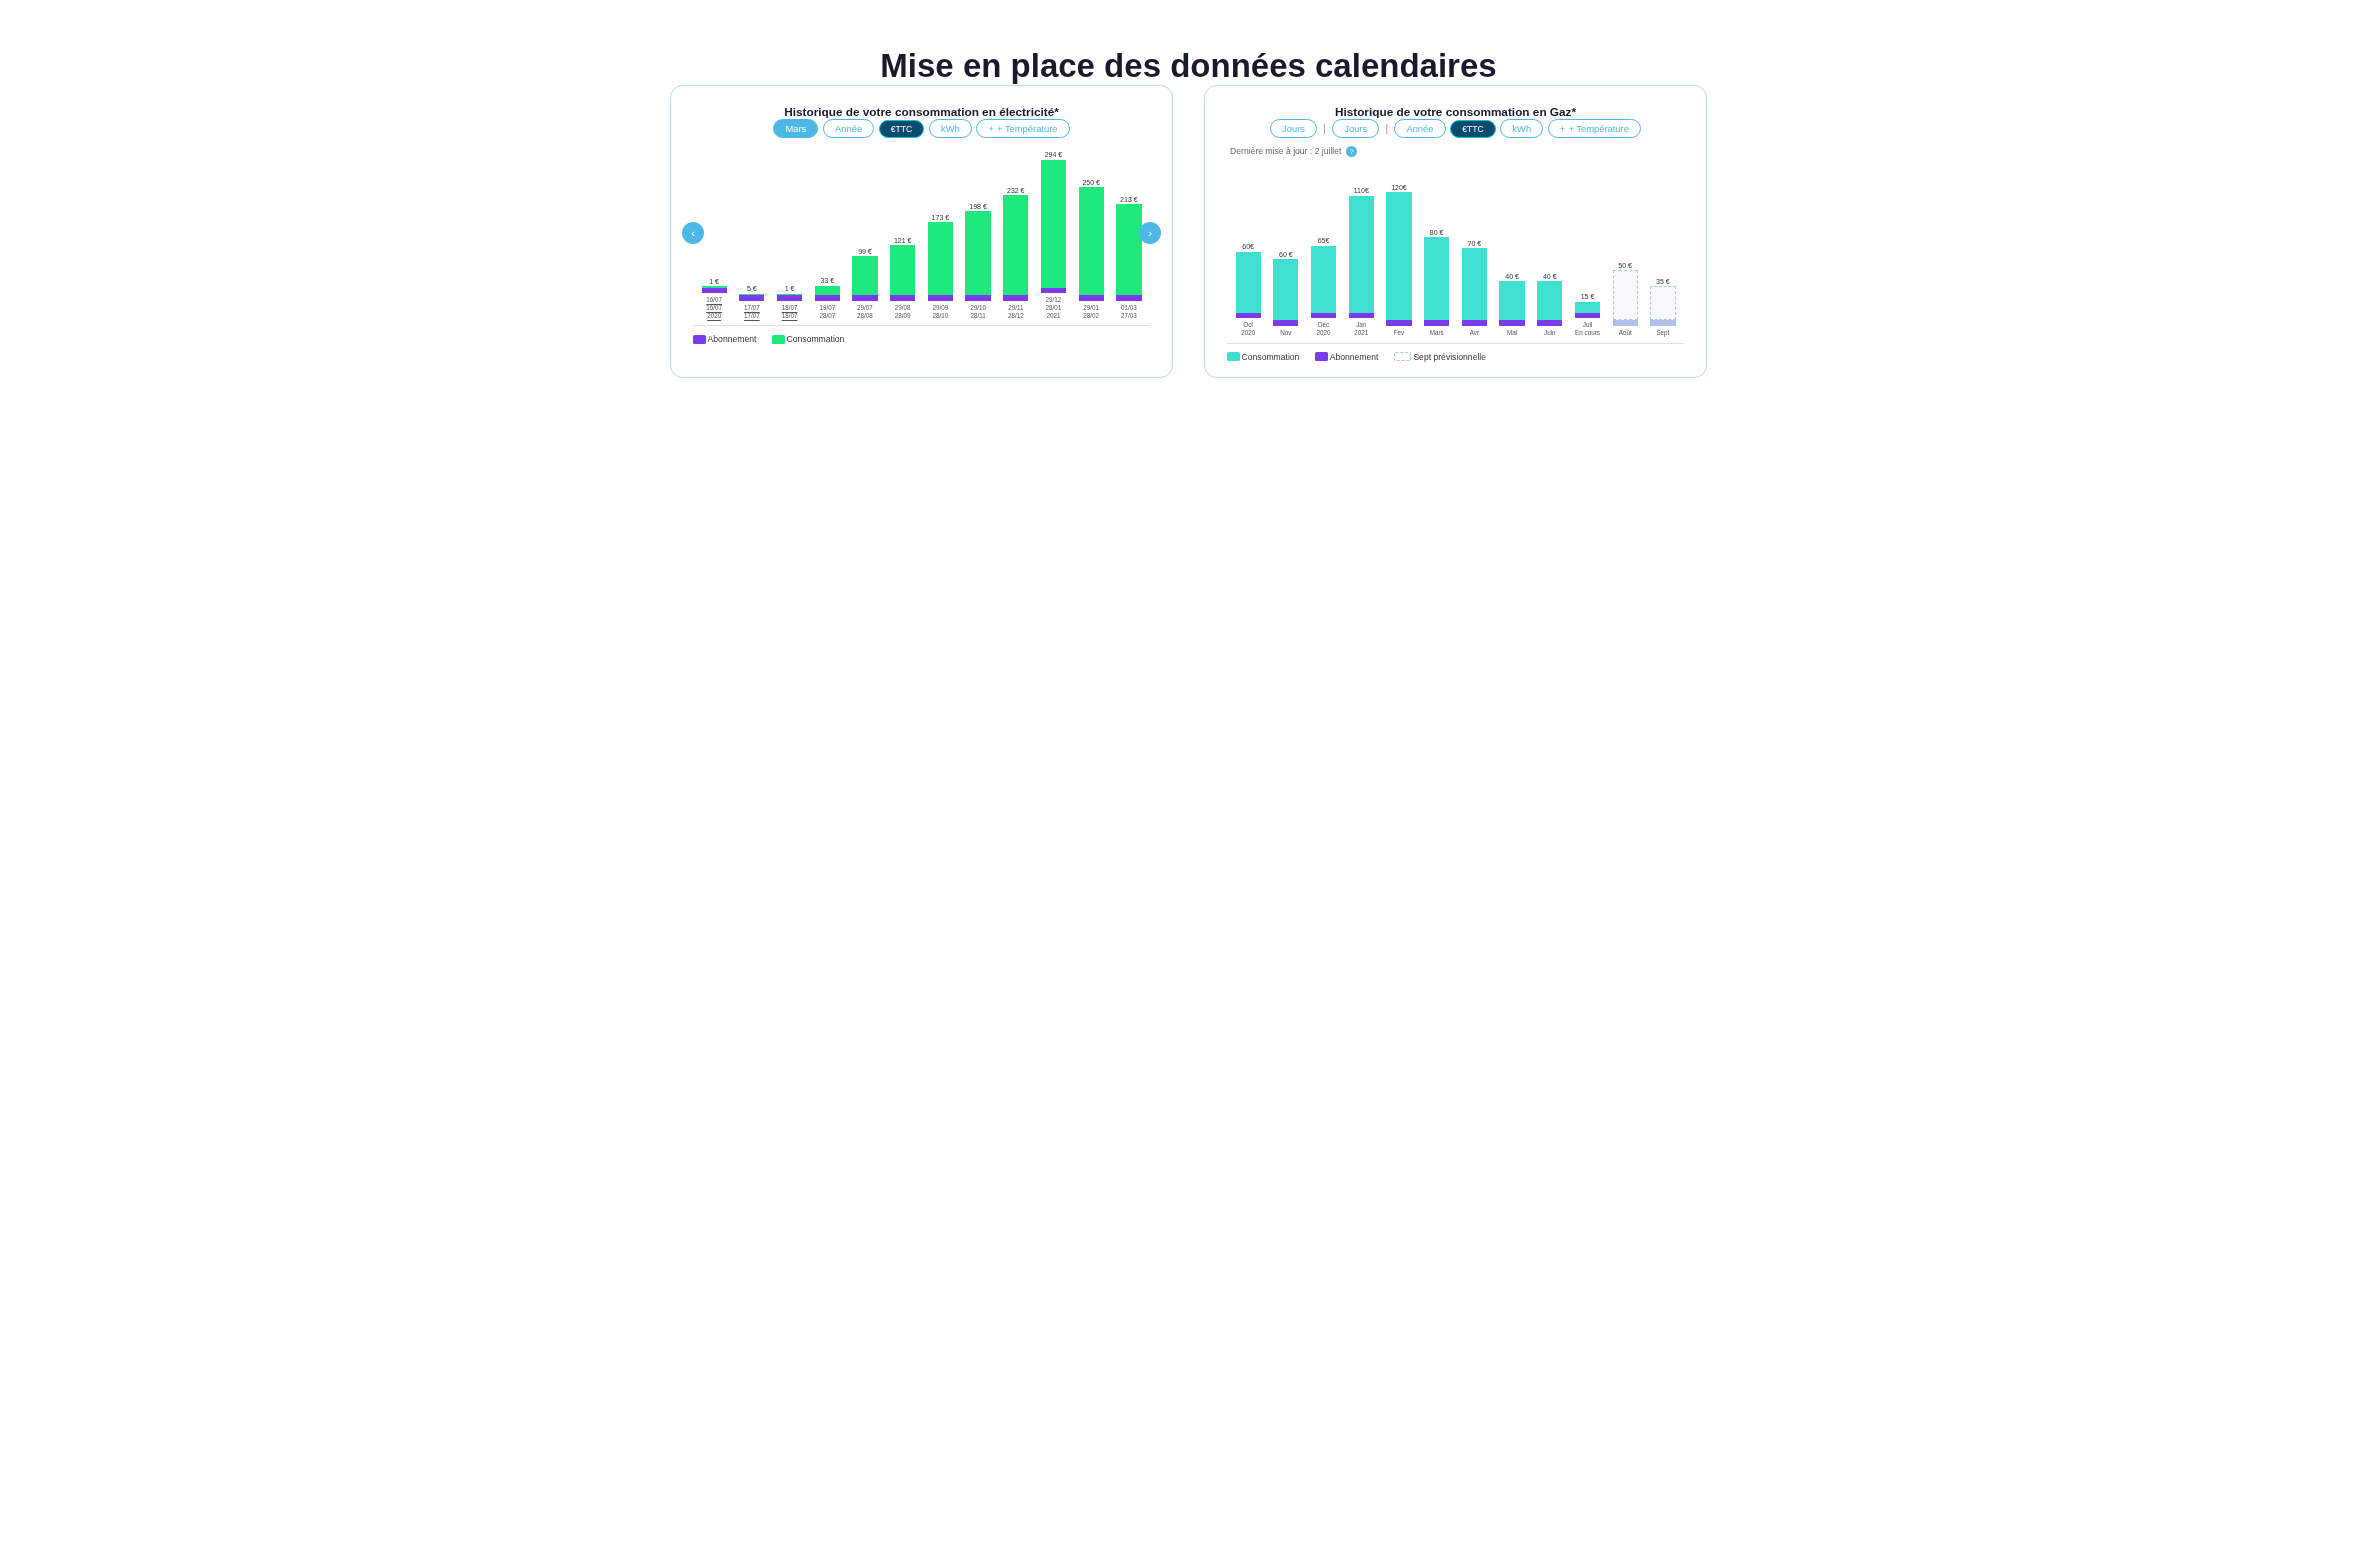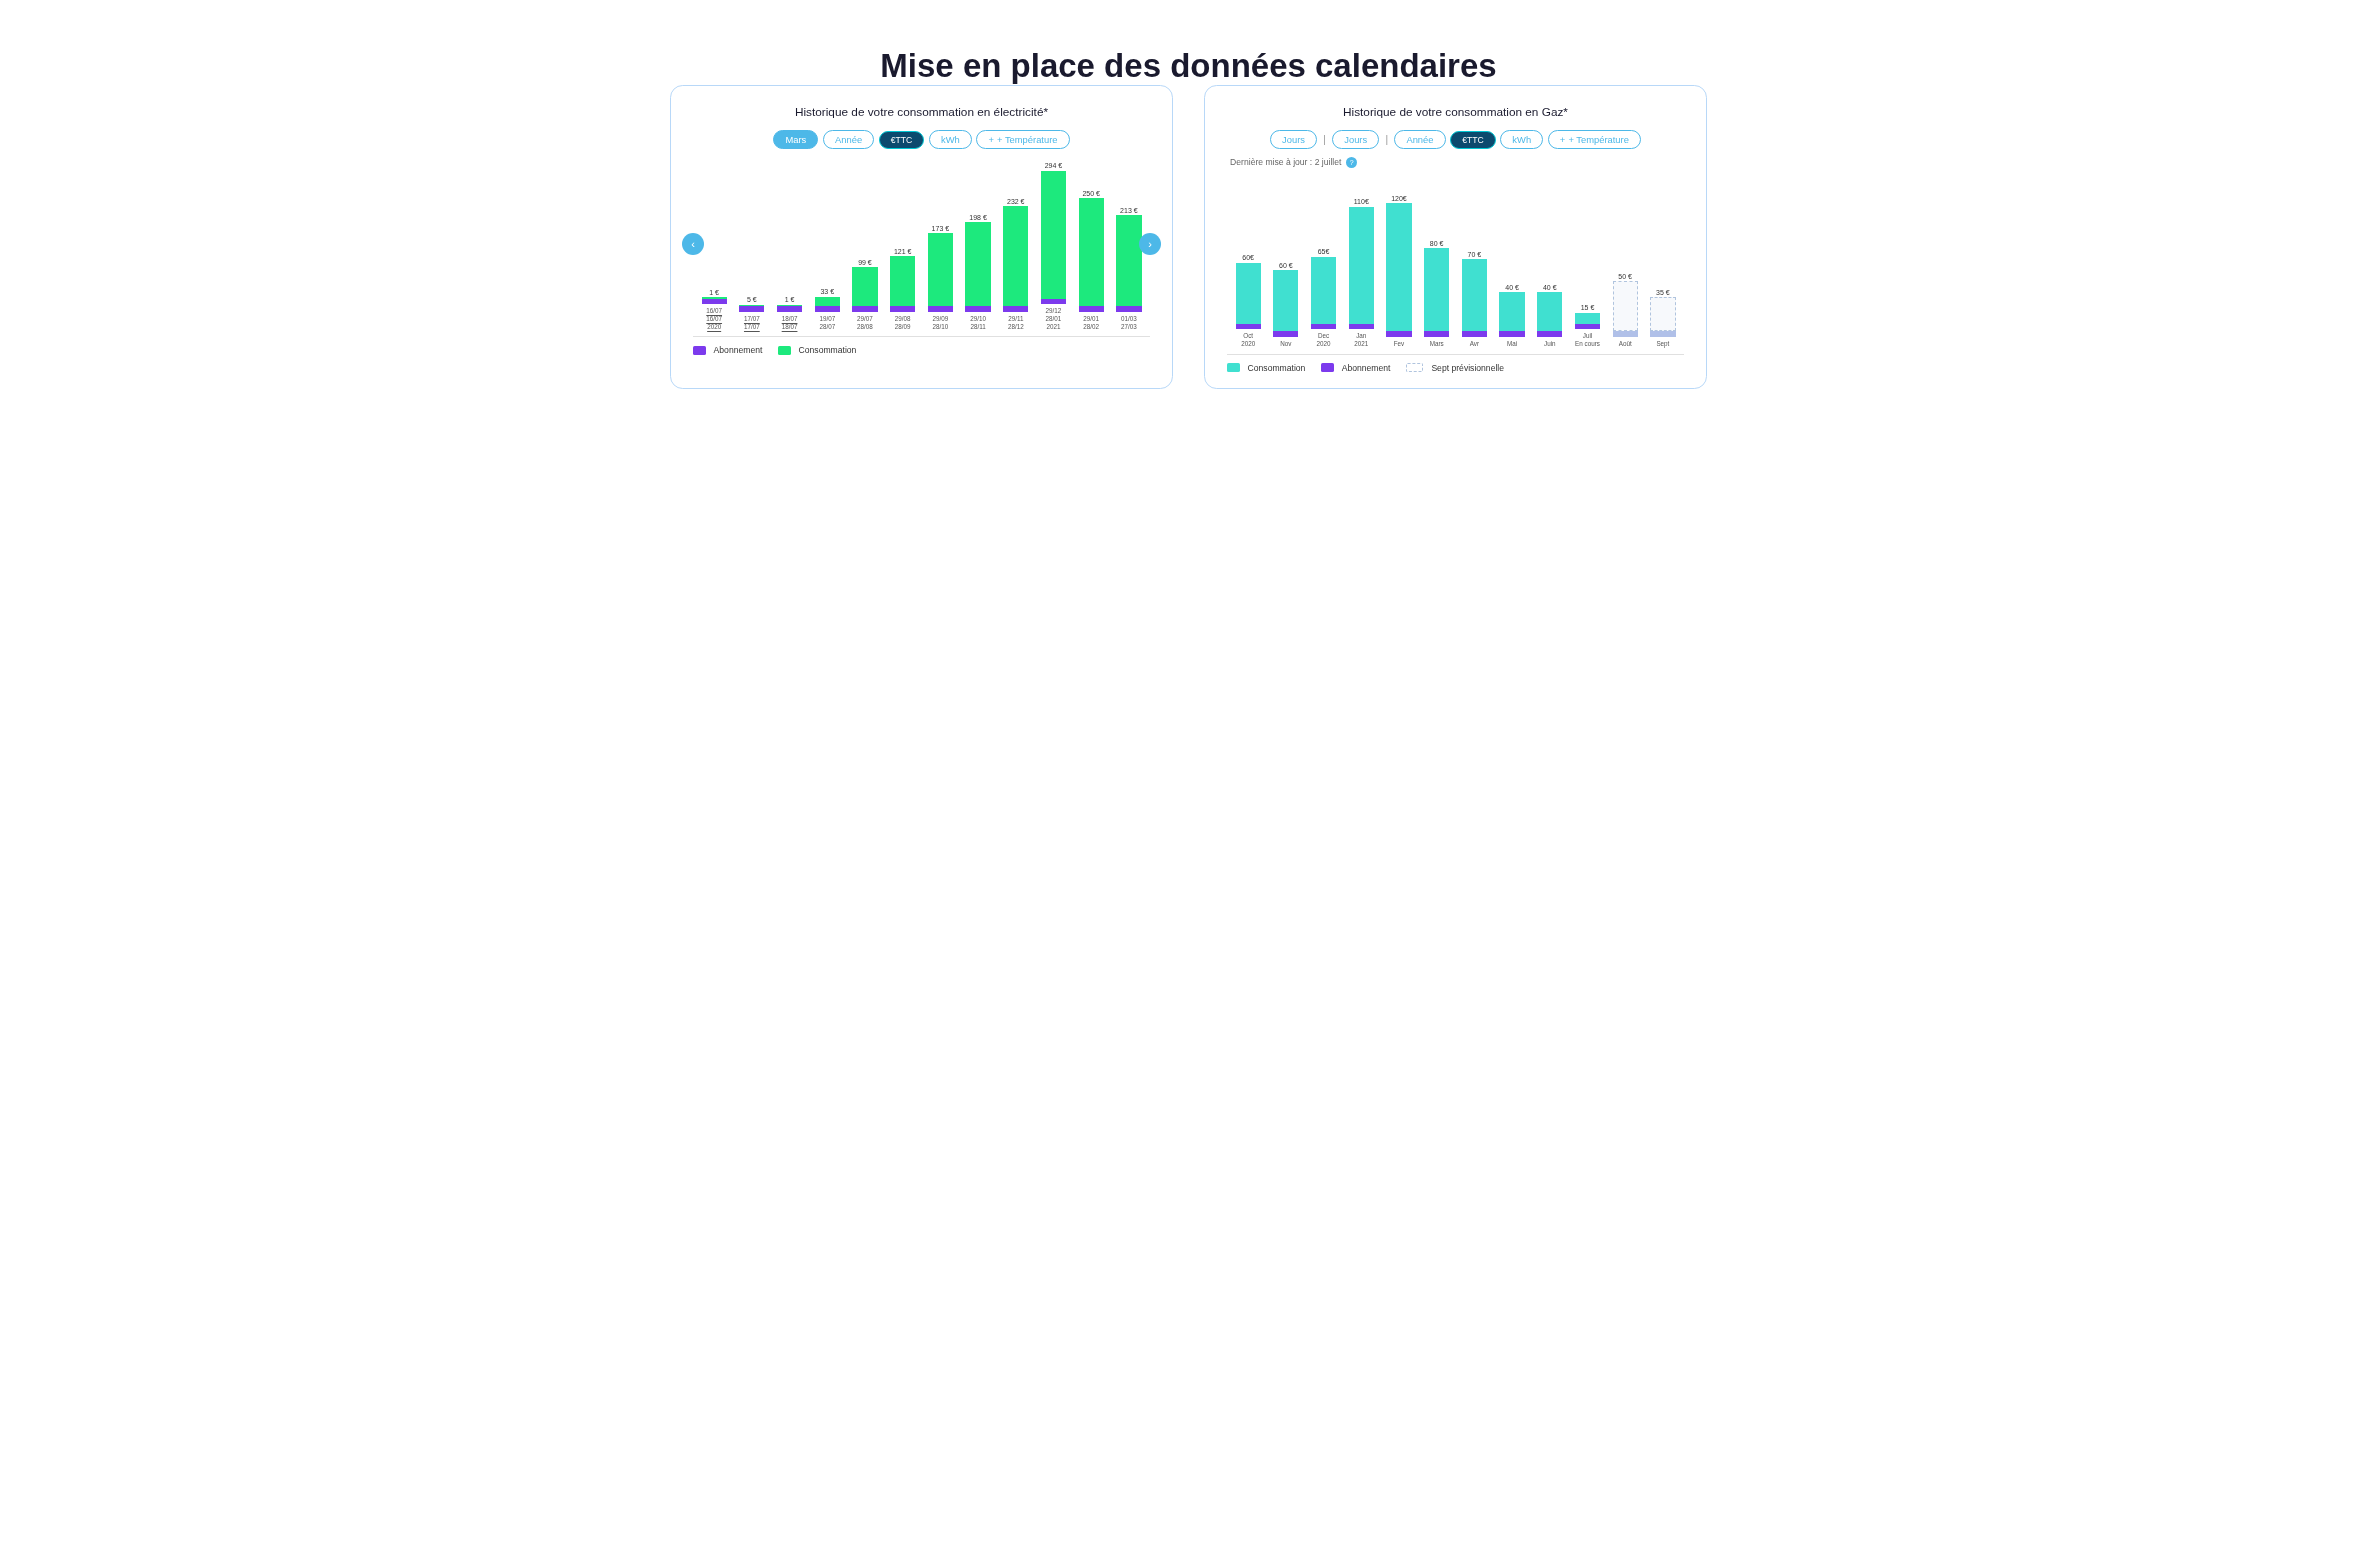--- a/index.html
+++ b/index.html
@@ -29,24 +29,23 @@
       background: #fff;
       border: 1.2px solid #b8d8f8;
       border-radius: 12.6px;
       padding: 19px 22px 15.7px;
       flex: 1;
       max-width: 503px;
       position: relative;
     }
     .chart-title {
       font-size: 11.8px;
-      font-weight: 400;
+      font-weight: 700;
       text-align: center;
       color: #1a1a2e;
-      margin-bottom: 11px;
     }
     .filter-row {
       display: flex;
       align-items: center;
       justify-content: center;
       gap: 4.7px;
       margin-bottom: 7.9px;
       flex-wrap: wrap;
     }
     .filter-btn {
@@ -185,21 +184,21 @@
       gap: 15.7px;
       margin-top: 7.9px;
       font-size: 8.6px;
       color: #333;
       align-items: center;
       flex-wrap: wrap;
     }
     .legend-item {
       display: flex;
       align-items: center;
-      gap: 8px;
+      gap: 2px;
     }
     .legend-swatch {
       width: 12.6px;
       height: 9.4px;
       border-radius: 1.6px;
       display: inline-block;
     }
     .legend-swatch.abonnement { background: #7c3aed; }
     .legend-swatch.consommation-elec { background: #1de97d; }
     .legend-swatch.consommation-gas { background: #40e0d0; }

